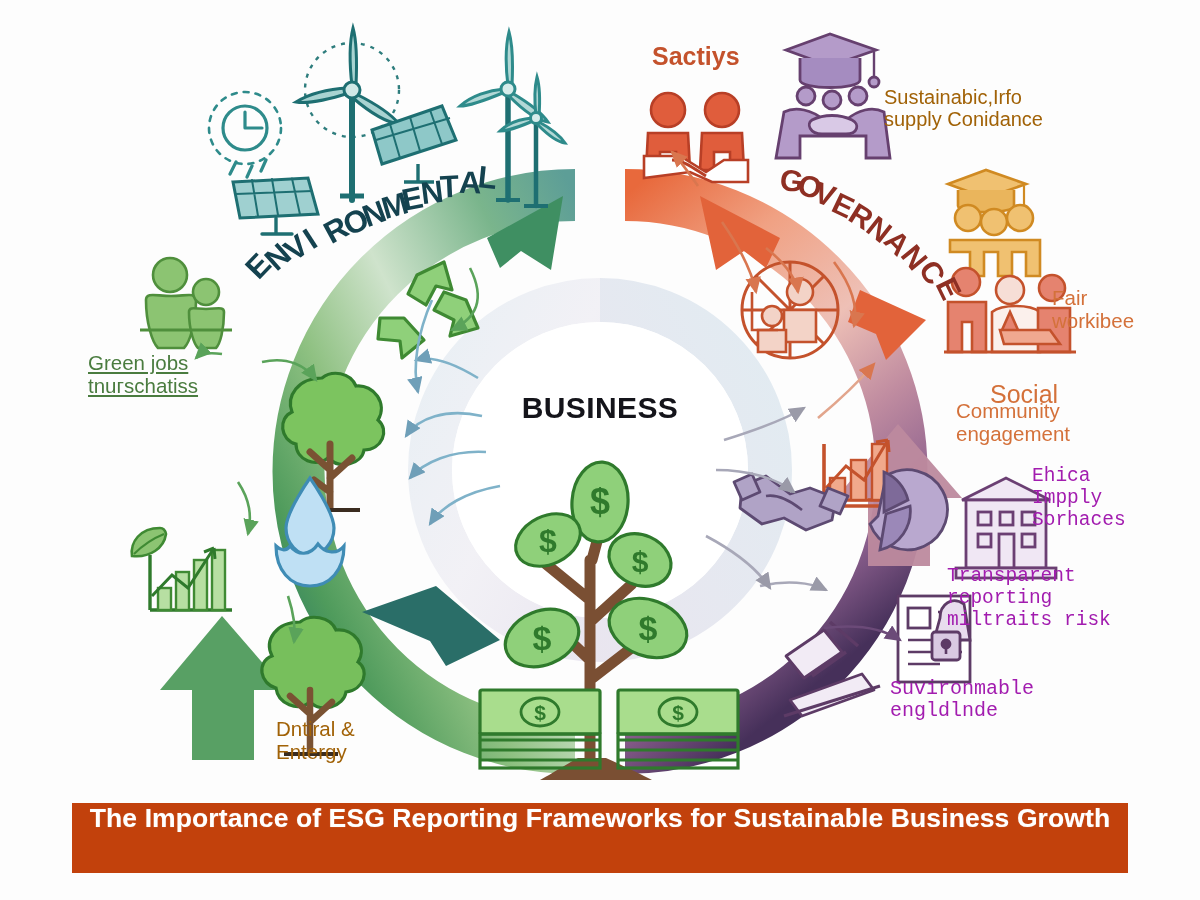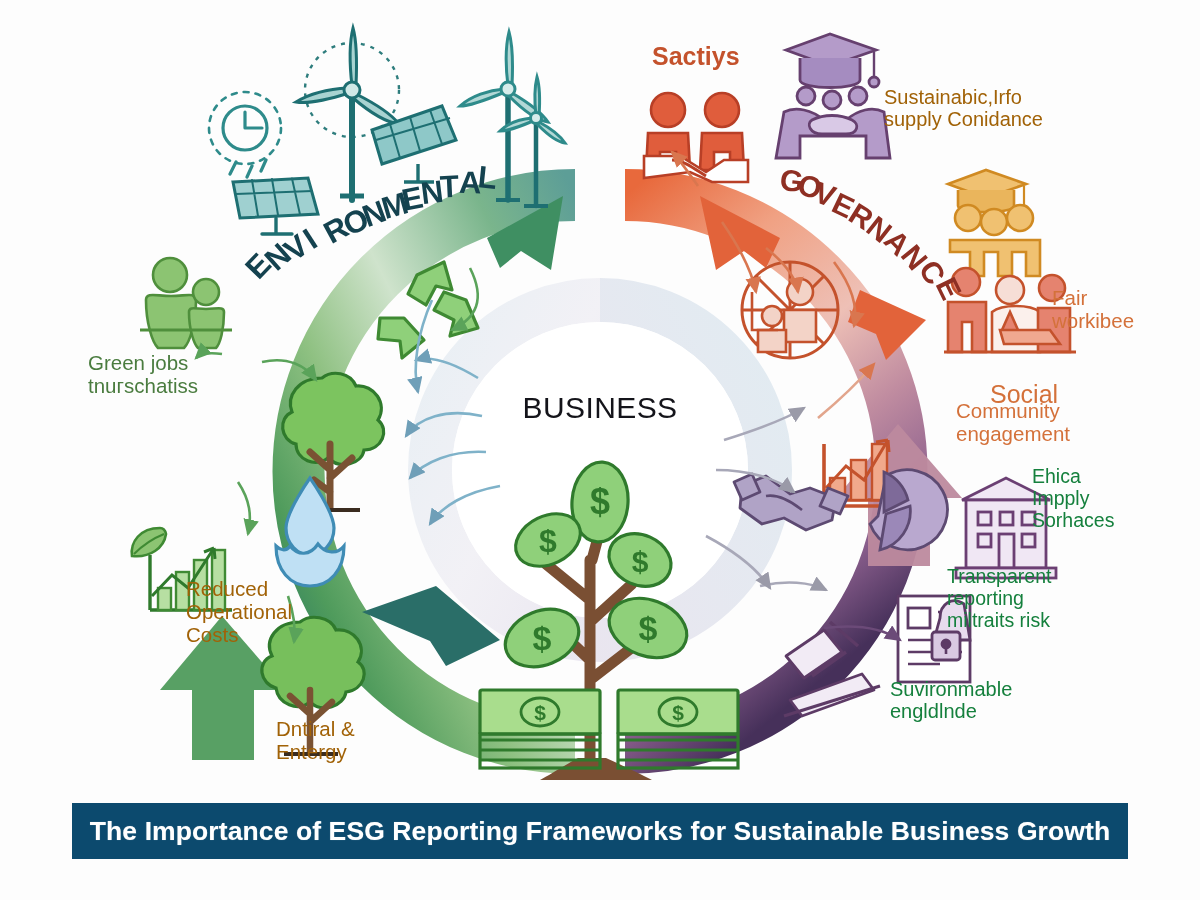--- a/index.html
+++ b/index.html
@@ -1,32 +1,32 @@
 <!DOCTYPE html>
 <html><head>
 <meta charset="utf-8">
 <style>
   html,body{margin:0;padding:0;background:#ffffff;}
   body{width:1200px;height:900px;overflow:hidden;font-family:"Liberation Sans",sans-serif;}
   #stage{position:relative;width:1200px;height:900px;background:#fdfdfd;}
   #canvas{position:absolute;left:0;top:0;width:1200px;height:900px;}
   .txt{position:absolute;white-space:pre;line-height:1.12;}
   .blk{color:#a16207;}
-  .grn{color:#4a7c3f;}
+  .grn{color:#4a7c3f;text-decoration:underline;}
   .org{color:#d4713a;}
   .orgd{color:#c4522c;}
-  .pur{color:#15803d;}
-
-  #title-bar{position:absolute;left:72px;top:803px;width:1056px;height:56px;
-    background:#0c4a6e;display:flex;align-items:center;justify-content:center;}
+  .pur{color:#a21caf;font-family:Liberation Mono, monospace;}
+
+  #title-bar{position:absolute;left:72px;top:803px;width:1056px;height:70px;
+    background:#c2410c;display:flex;justify-content:center;}
   #title-text{color:#ffffff;font-size:26.5px;font-weight:bold;letter-spacing:.1px;
     text-shadow:0 0 1px rgba(255,255,255,.4);}
 
   #center-label{position:absolute;left:455px;top:390px;width:290px;text-align:center;
-    font-size:30px;font-weight:normal;color:#14141a;line-height:1.22;letter-spacing:.4px;}
+    font-size:30px;font-weight:bold;color:#14141a;line-height:1.22;letter-spacing:.4px;}
 
   .arcword{position:absolute;font-weight:bold;letter-spacing:1px;}
   .arcword span{position:absolute;transform-origin:50% 50%;display:block;}
 
   #env-word{left:248px;top:160px;font-size:31px;color:#14424f;}
   #gov-word{left:780px;top:158px;font-size:30px;color:#8e2f23;}
 </style>
 </head>
 <body>
 
@@ -405,23 +405,20 @@
     </div>
 
   <div class="txt orgd" style="left:652px;top:42px;font-size:25px;font-weight:bold;">Sactiys</div>
 
   <div class="txt blk" style="left:884px;top:86px;font-size:20px;">Sustainabic,Irfo
 supply Conidance</div>
 
   <div class="txt grn" style="left:88px;top:352px;font-size:20.5px;">Green jobs
 tnuгschatiss</div>
 
-  <div class="txt blk" style="left:186px;top:578px;font-size:20.5px;">Reduced
-Operational
-Costs</div>
 
   <div class="txt blk" style="left:276px;top:718px;font-size:20.5px;">Dntiral &amp;
 Entergy</div>
 
   <div class="txt org" style="left:1052px;top:287px;font-size:20.5px;">Fair
 workibee</div>
 
   <div class="txt org" style="left:990px;top:380px;font-size:25px;">Social</div>
 
   <div class="txt org" style="left:956px;top:400px;font-size:20.5px;">Community

